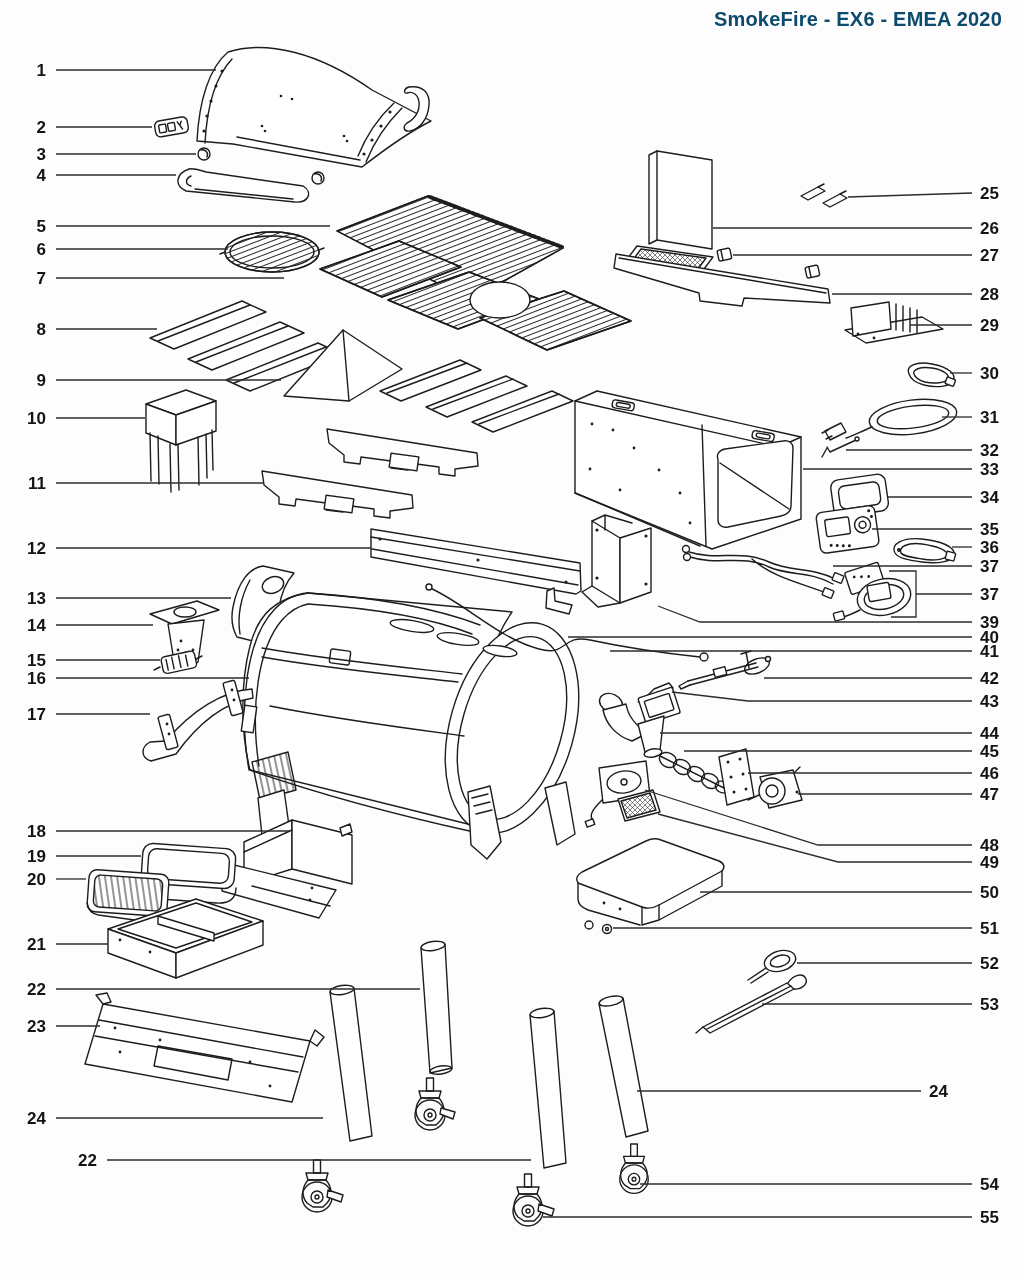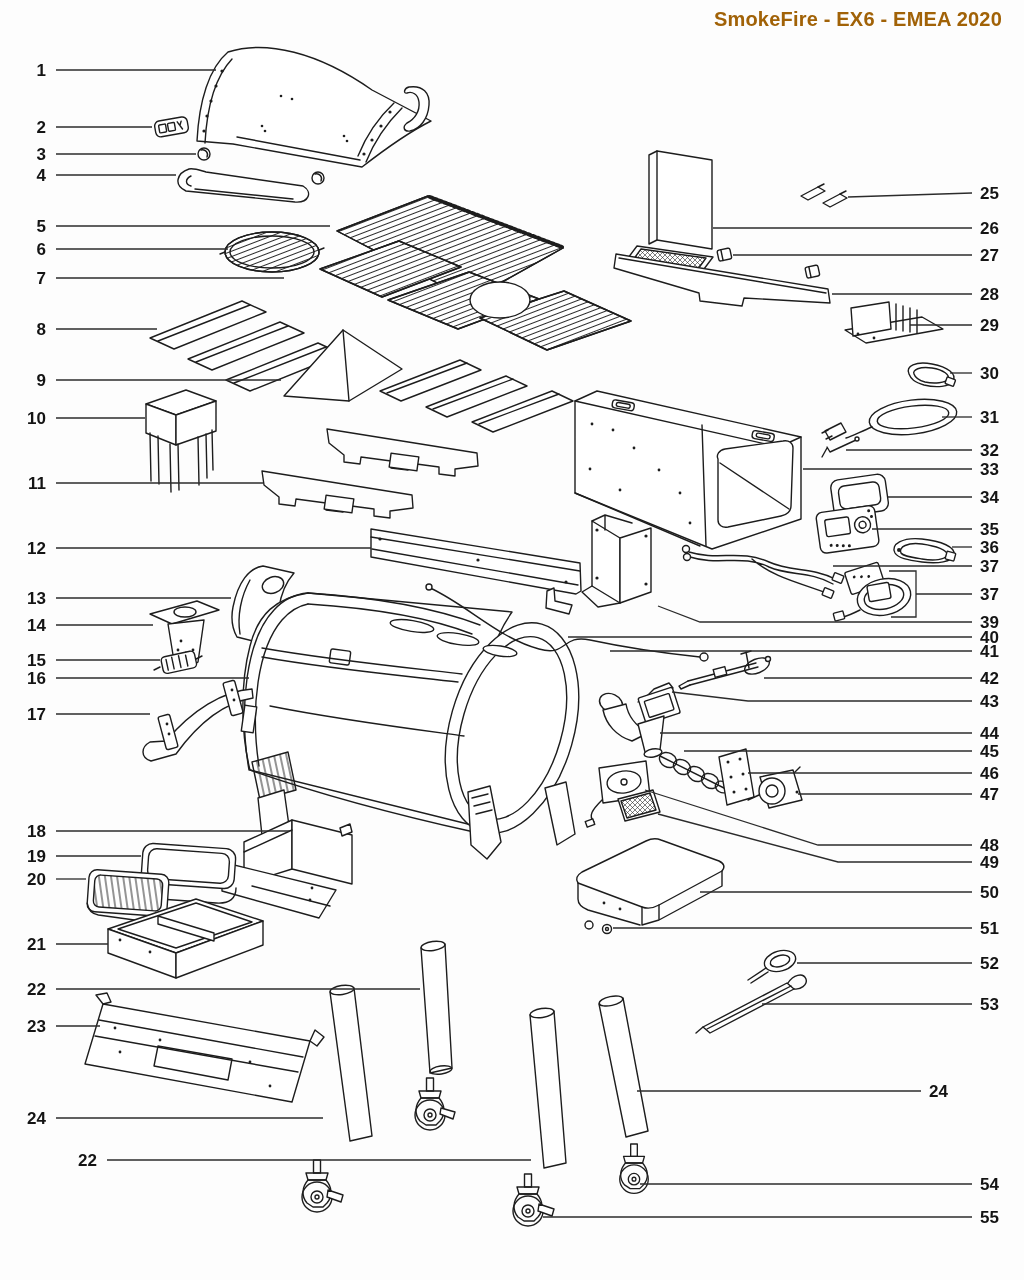--- a/index.html
+++ b/index.html
@@ -1,17 +1,17 @@
 <!DOCTYPE html>
 <html><head>
 <meta charset="utf-8">
 <style>
   html,body{margin:0;padding:0;}
   body{width:1024px;height:1280px;background:#fdfdfd;font-family:"Liberation Sans",sans-serif;position:relative;overflow:hidden;}
-  .title{position:absolute;top:8px;right:22px;font-size:20px;font-weight:700;color:#a16207;letter-spacing:.2px;}
+  .title{position:absolute;top:8px;right:22px;font-size:20px;font-weight:700;color:#0c4a6e;letter-spacing:.2px;}
   svg.stage{position:absolute;left:0;top:0;}
   .art{stroke:#1d1d1d;fill:none;stroke-width:1.4;stroke-linejoin:round;stroke-linecap:round;}
   .art .w{fill:#ffffff;}
   .art .dot{fill:#1d1d1d;stroke:none;}
   .callout-line{stroke:#2b2b2b;stroke-width:1.3;fill:none;}
   .callout-text{font-family:"Liberation Sans",sans-serif;font-size:17px;font-weight:700;fill:#141414;dominant-baseline:central;}
 </style>
 </head>
 <body>
 

